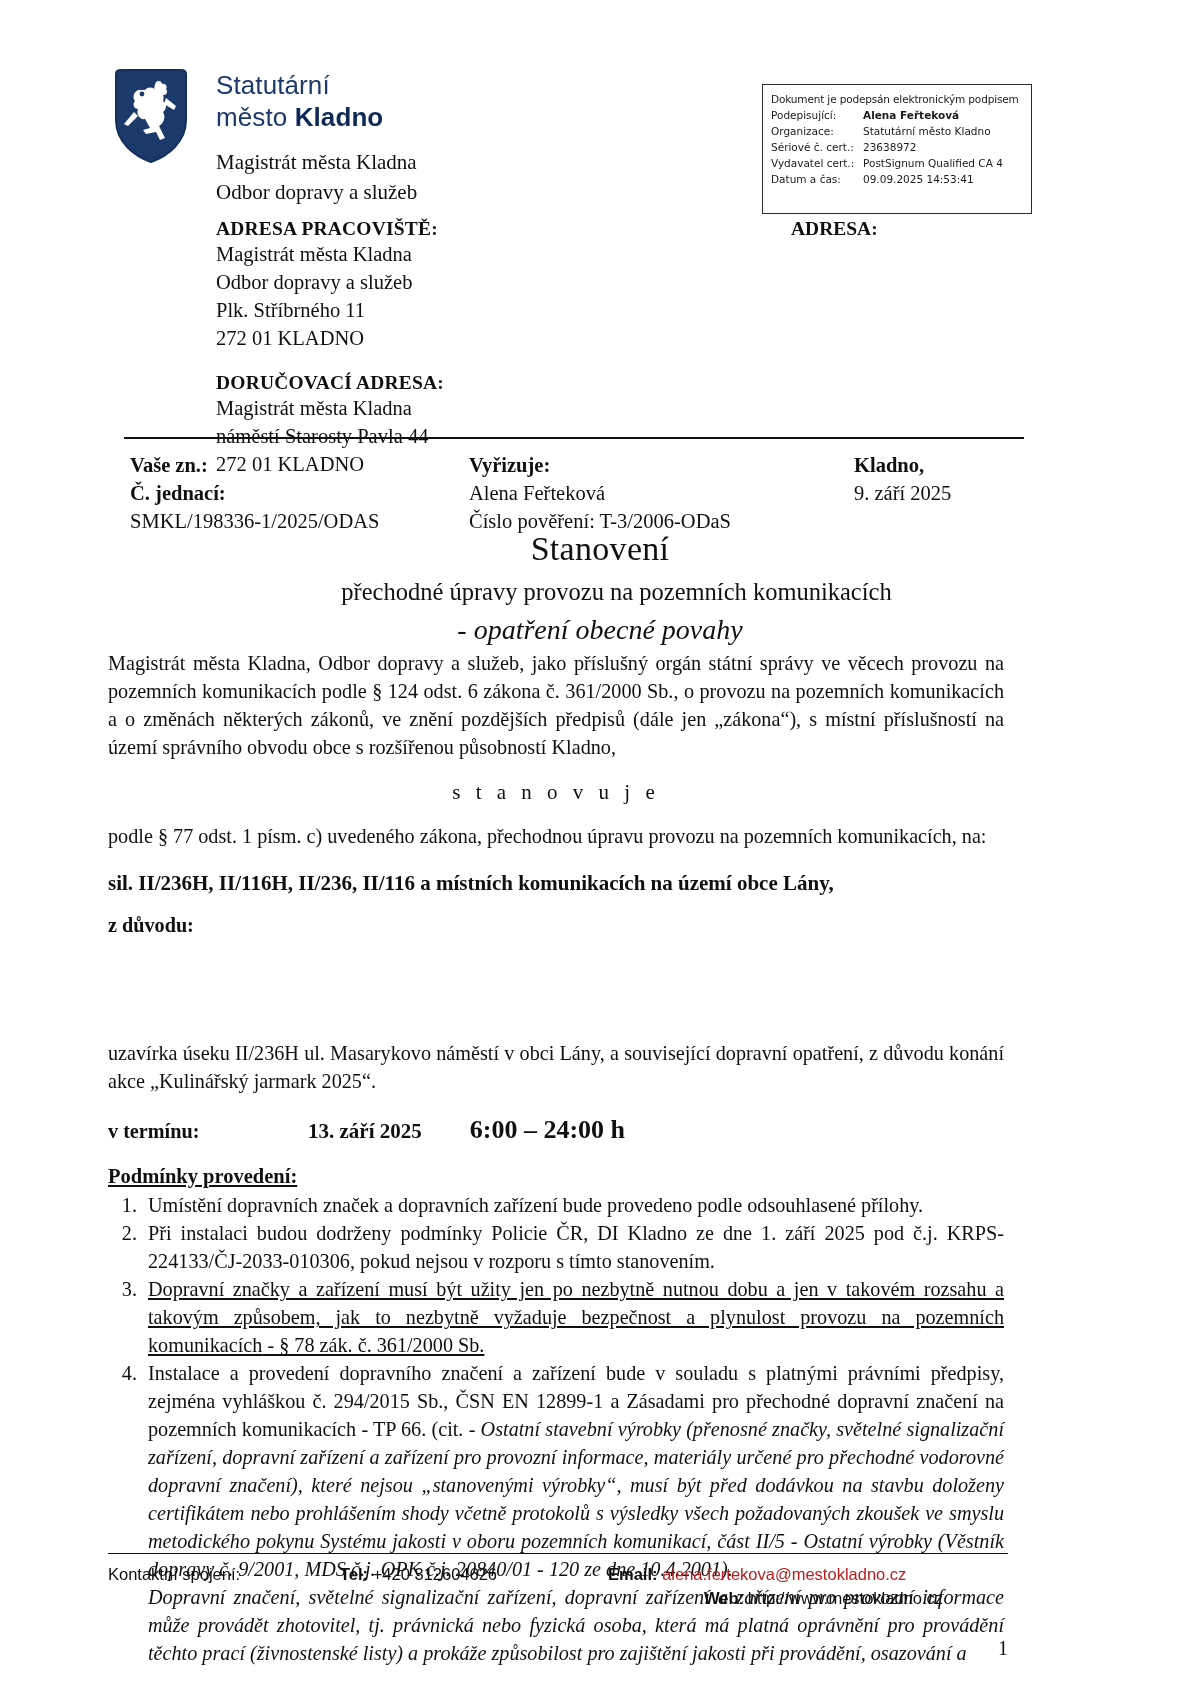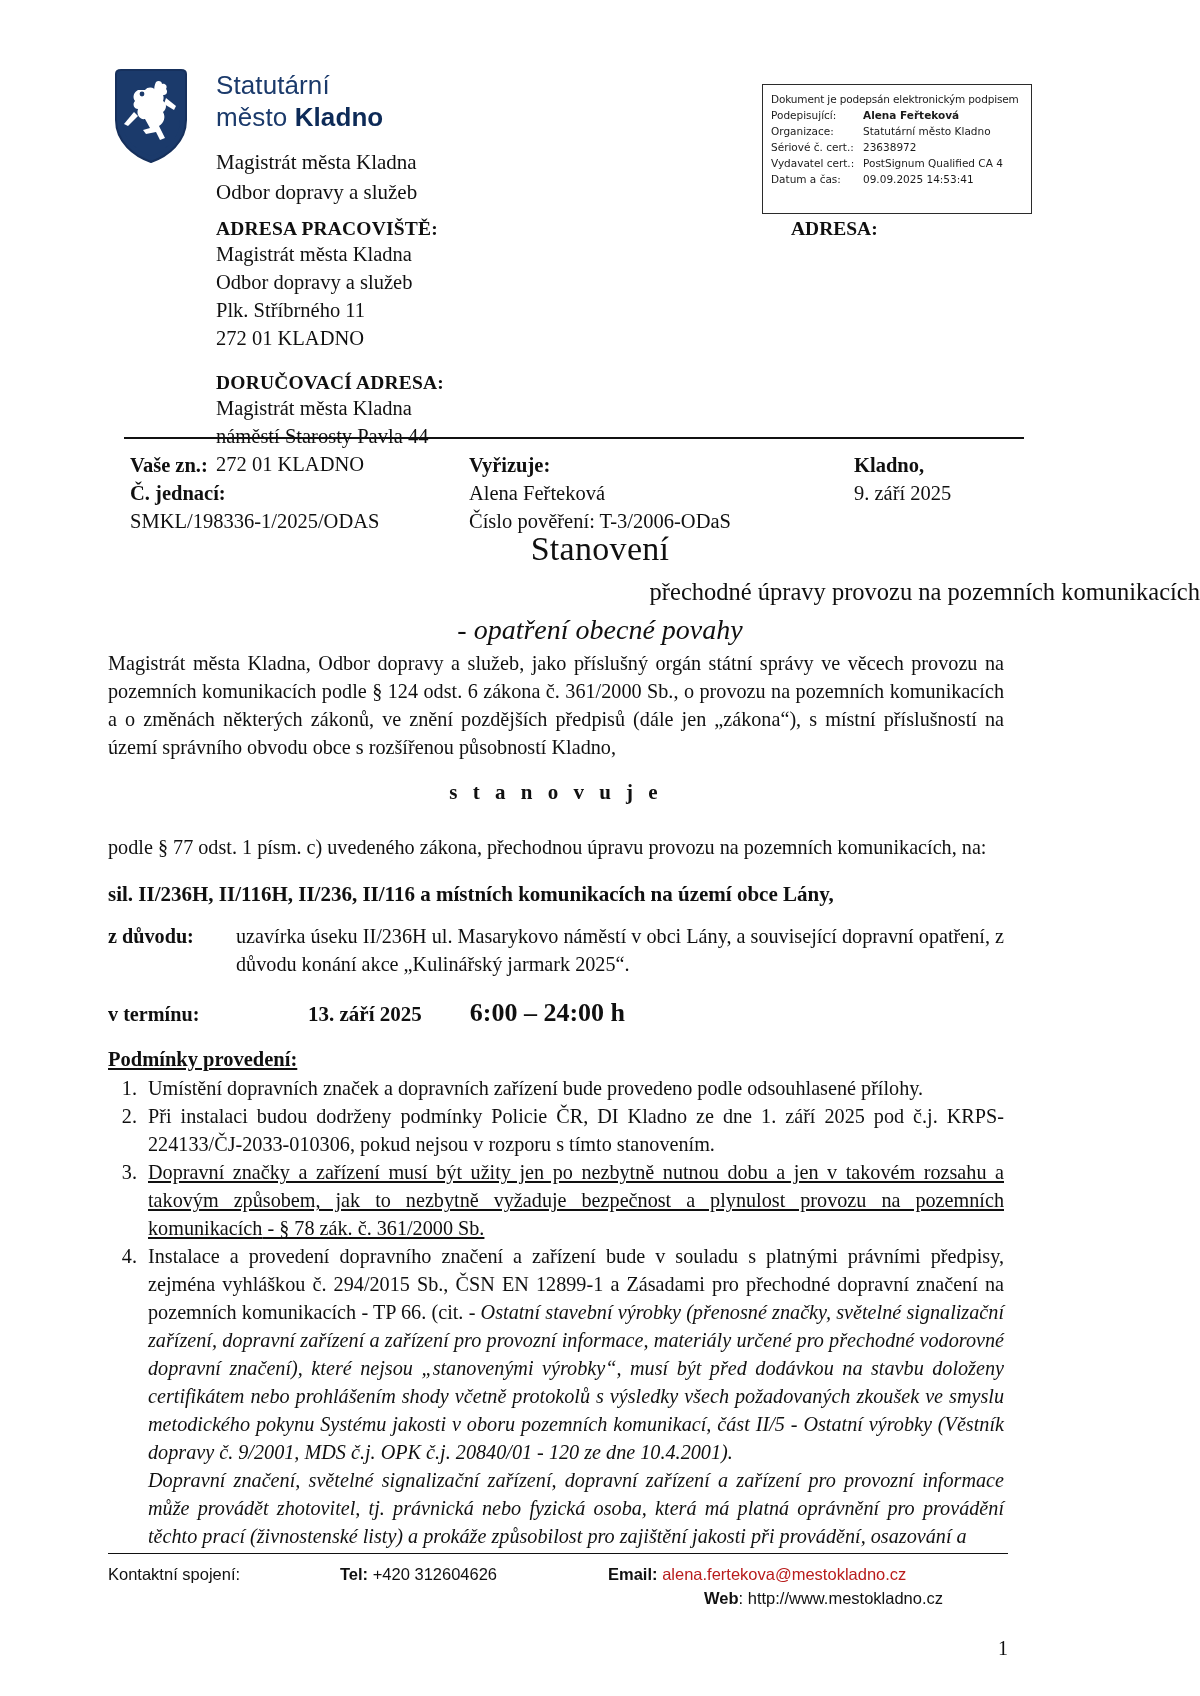--- a/index.html
+++ b/index.html
@@ -127,21 +127,21 @@
     left: 0; right: 0;
     top: 530px;
     text-align: center;
     font-size: 34px;
     letter-spacing: 0.3px;
   }
   .doc-sub1 {
     position: absolute;
     left: 0; right: 0;
     top: 578px;
-    text-align: right;
+    text-align: center;
     font-size: 24.5px;
     padding-left: 33px;
   }
   .doc-sub2 {
     position: absolute;
     left: 0; right: 0;
     top: 614px;
     text-align: center;
     font-size: 28px;
     font-style: italic;
@@ -152,33 +152,33 @@
     position: absolute;
     left: 108px;
     top: 650px;
     width: 896px;
     font-size: 20.2px;
     line-height: 1.385;
   }
   .p-just { text-align: justify; }
   .stanovuje {
     text-align: center;
-    font-weight: bold;
+    font-weight: normal;
     font-size: 21px;
     letter-spacing: 5px;
-    margin: 16px 0 27px 0;
+    margin: 16px 0 16px 0;
   }
   .p-2 { margin: 0 0 0 0; }
   .road-line {
     font-weight: bold;
     font-size: 21px;
     margin: 18px 0 0 0;
   }
 
-  .kv { display: flex; margin-top: 14px; }
+  .kv { display: flex; margin-top: 14px; flex-direction: column; }
   .kv .k { font-weight: bold; width: 128px; flex: 0 0 128px; }
   .kv .v { flex: 1 1 auto; text-align: justify; }
 
   .term { display: flex; margin-top: 16px; align-items: baseline; }
   .term .k { font-weight: bold; width: 200px; flex: 0 0 200px; }
   .term .date { font-weight: bold; font-size: 21px; }
   .term .time { font-weight: bold; font-size: 26px; margin-left: 48px; }
 
   .cond-title {
     font-weight: bold;

